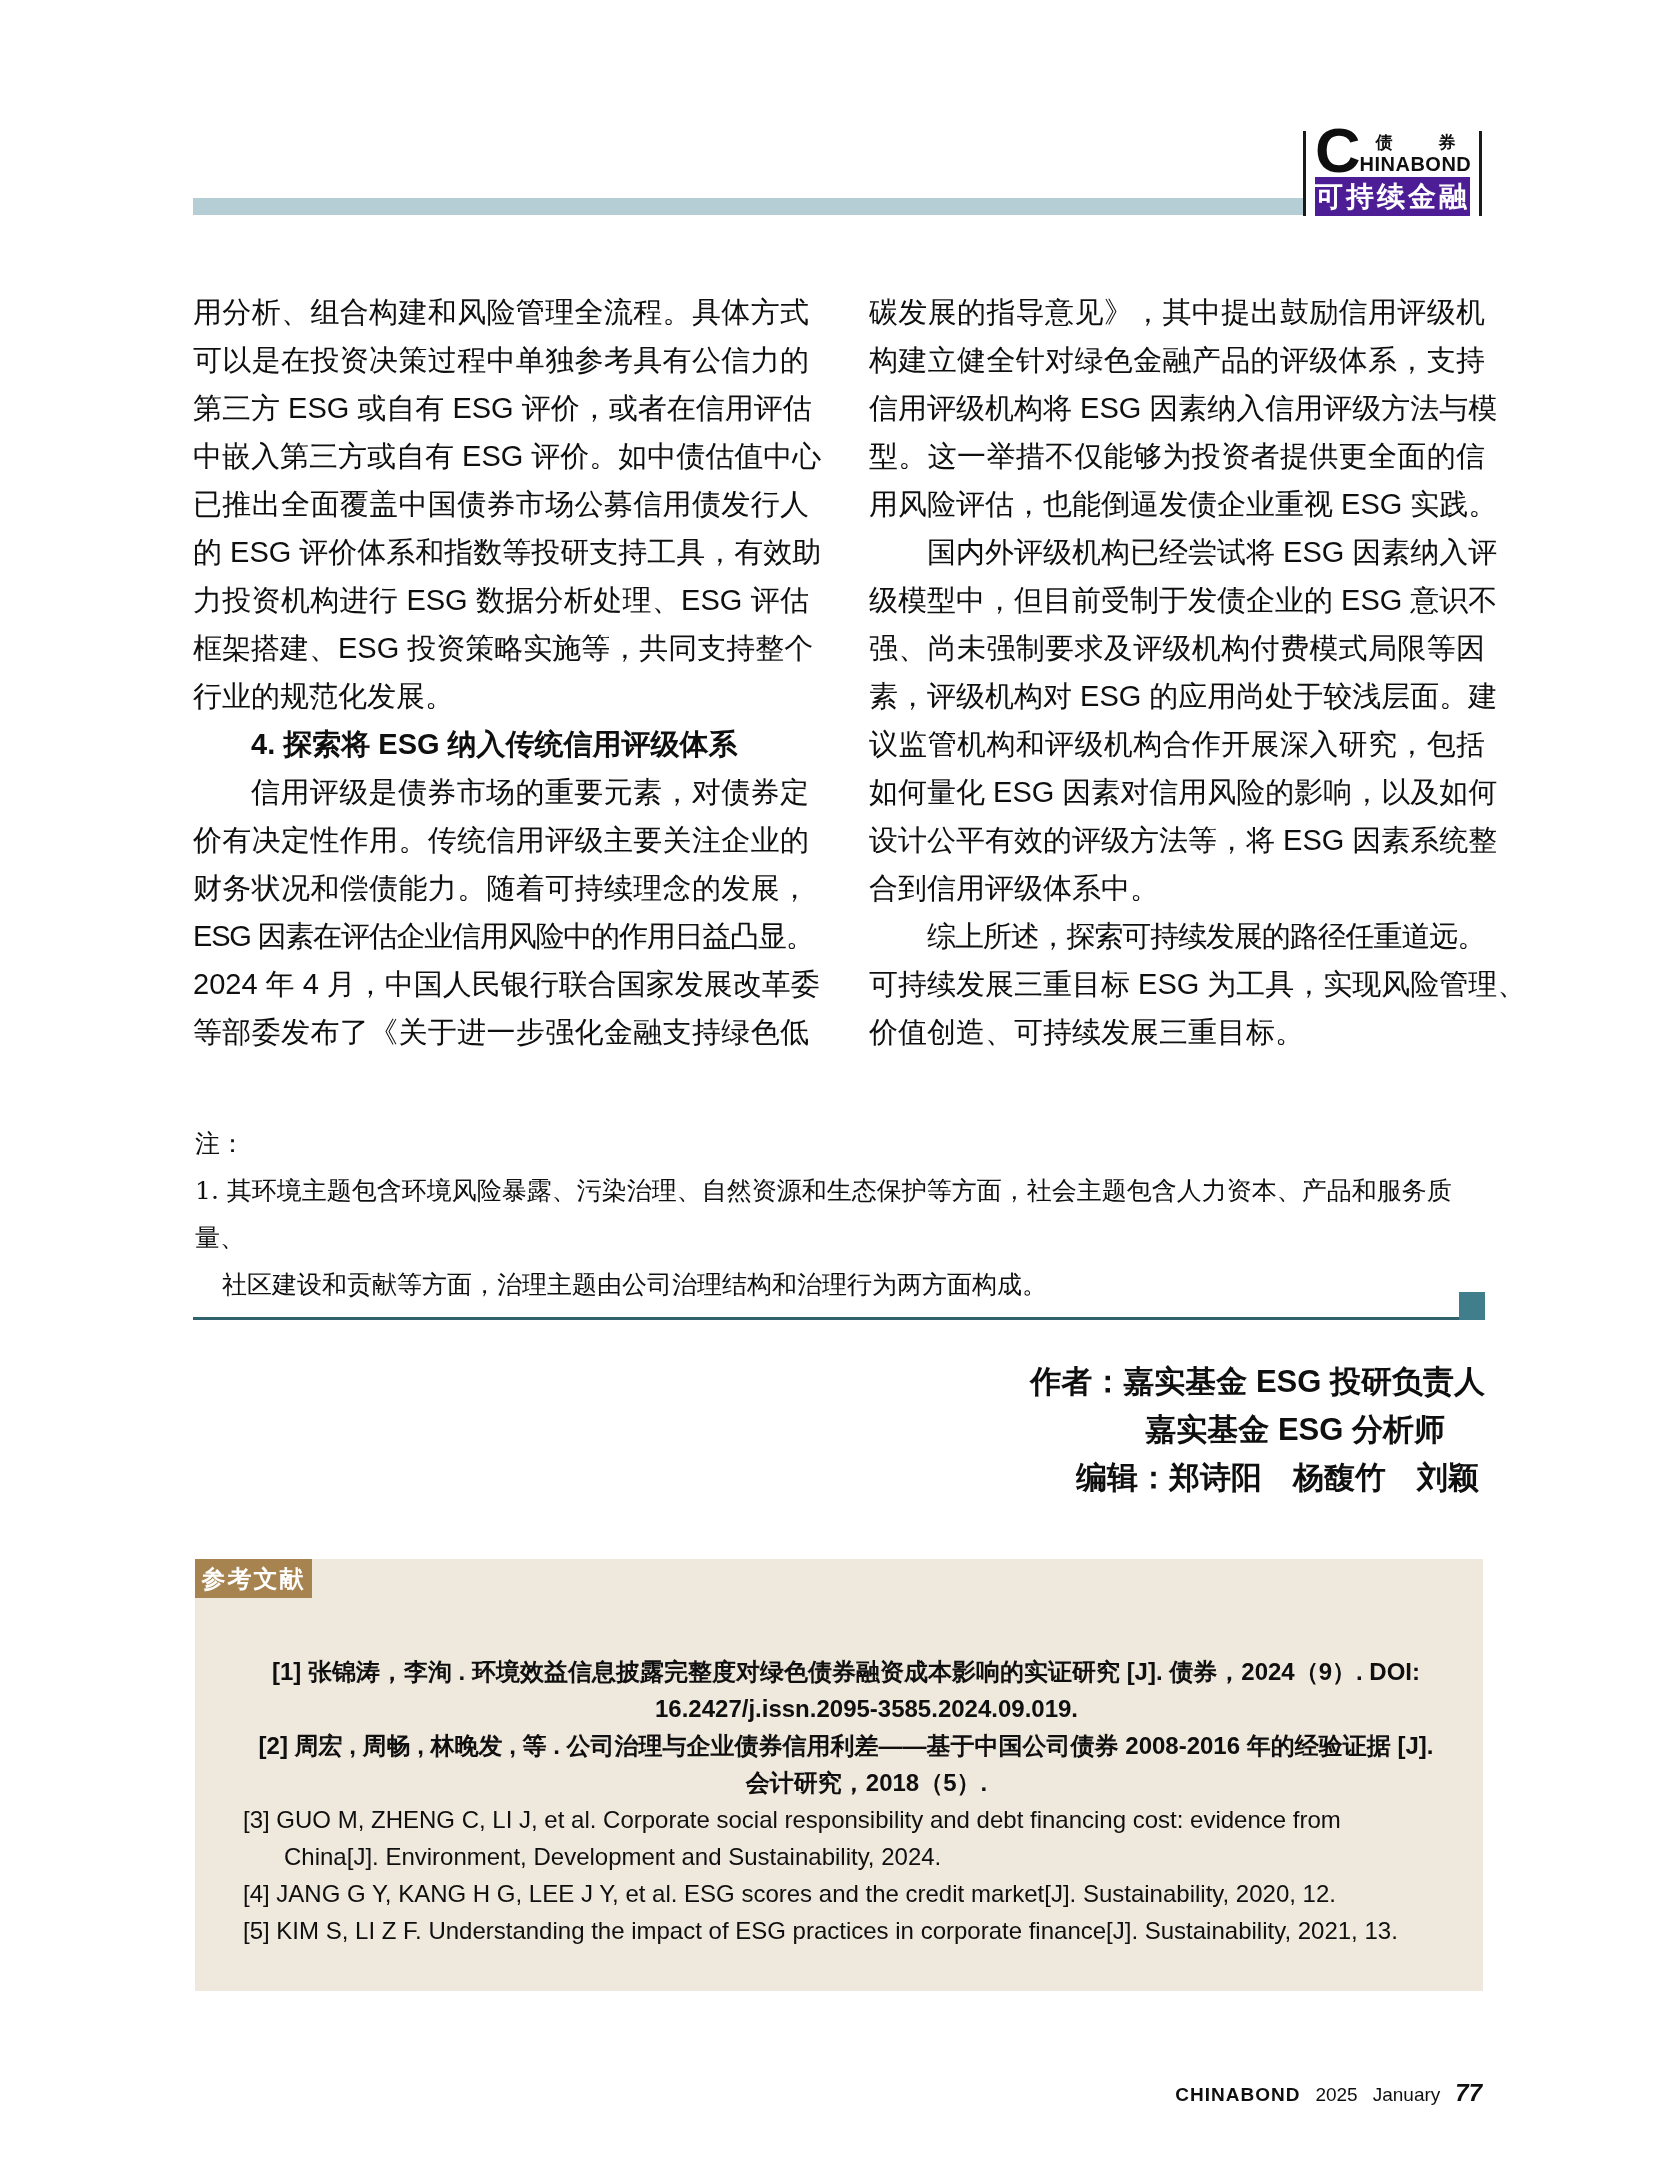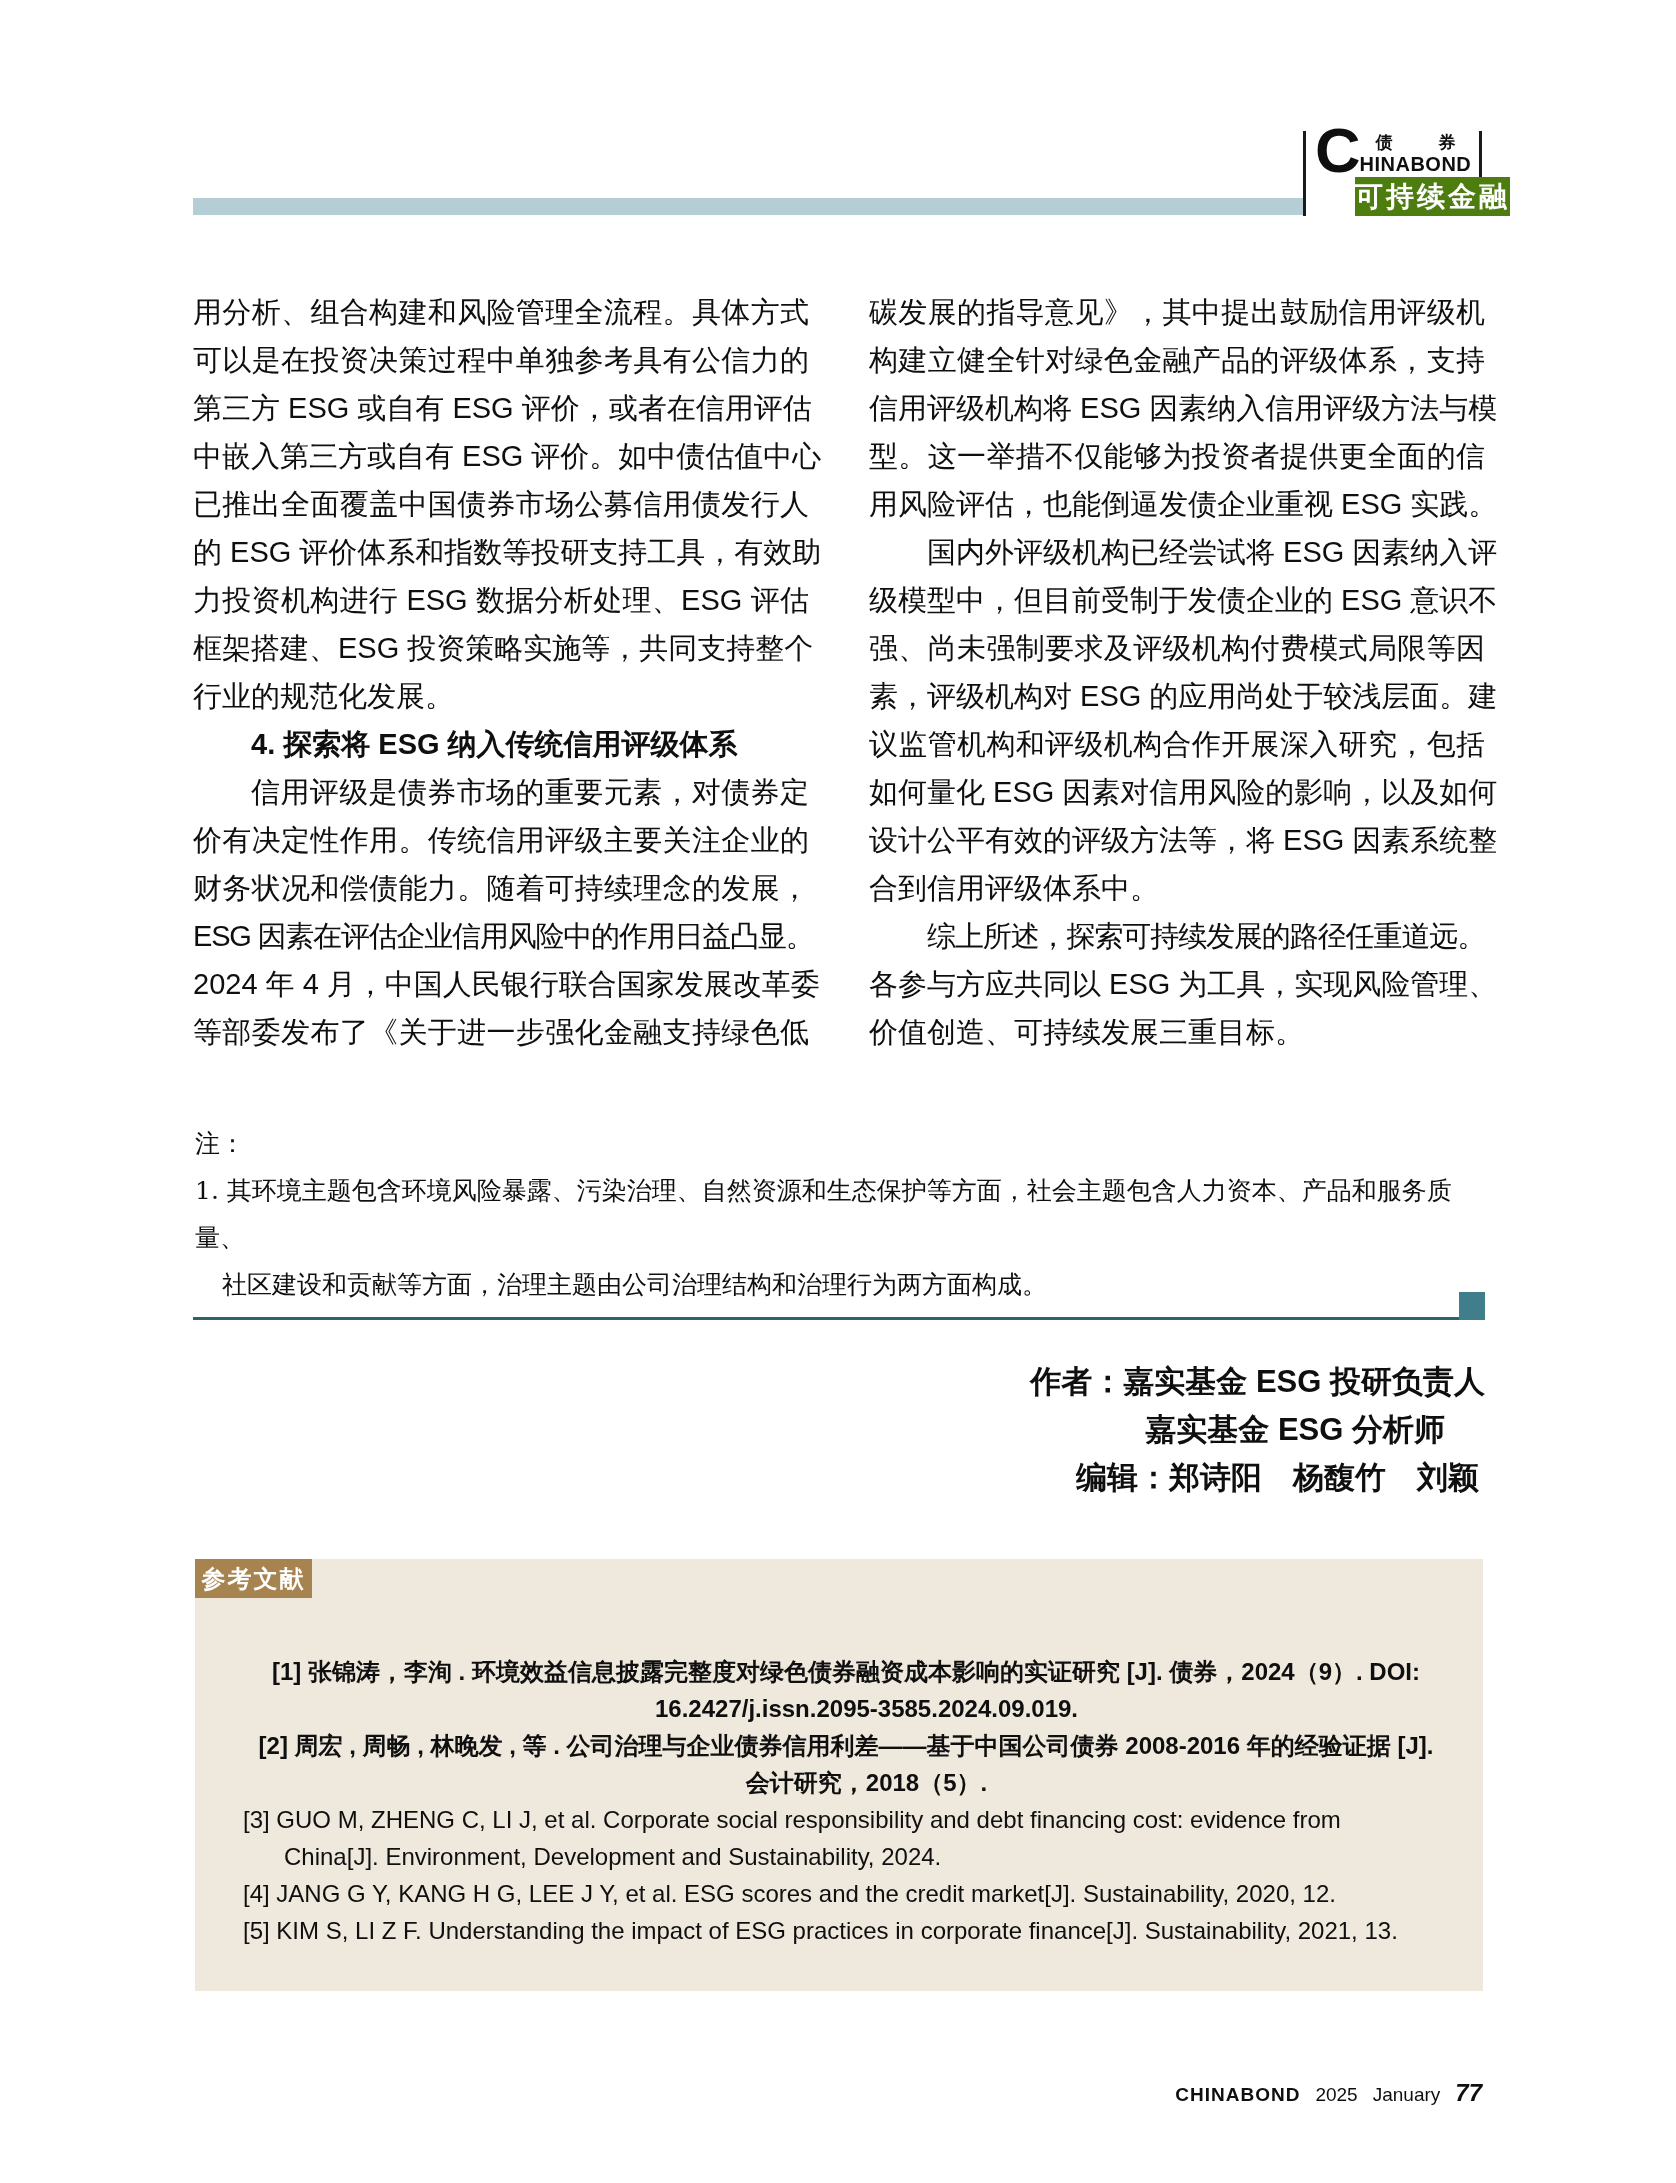--- a/index.html
+++ b/index.html
@@ -10,23 +10,23 @@
   .accent-bar{position:absolute;left:193px;top:198px;width:1111px;height:17px;background:#b5ced6;}
   .vrule{position:absolute;top:131px;width:3px;height:85px;background:#1a1a1a;}
   .vrule.l{left:1303px;} .vrule.r{left:1479px;}
   .logo{position:absolute;left:1315px;top:127px;width:158px;}
   .logo-row{display:flex;align-items:flex-end;}
   .logo-c{font-size:63px;line-height:0.75;font-weight:bold;letter-spacing:-2px;}
   .logo-right{display:flex;flex-direction:column;align-items:center;margin-left:1px;}
   .logo-cn{font-size:17px;font-weight:bold;letter-spacing:46px;margin-right:-46px;line-height:1;
            margin-bottom:3px;white-space:nowrap;}
   .logo-rest{font-size:20px;font-weight:bold;line-height:1;letter-spacing:0.5px;white-space:nowrap;}
-  .brand-tag{position:absolute;left:1315px;top:177px;width:155px;height:39px;background:#4d7c0f;
+  .brand-tag{position:absolute;left:1315px;top:177px;width:155px;height:39px;background:#4c1d95;
              display:flex;align-items:center;justify-content:center;color:#fff;font-size:28px;
-             font-weight:bold;letter-spacing:3px;white-space:nowrap;margin-left:40px;}
+             font-weight:bold;letter-spacing:3px;white-space:nowrap;}
 
   
   .col{position:absolute;top:288px;width:616px;font-size:29px;line-height:48px;}
   .col.left{left:193px;} .col.right{left:869px;}
   .col div{text-align:justify;text-align-last:justify;white-space:nowrap;}
   .col div.e{text-align-last:left;}
   .col div.ind{text-indent:2em;}
   .col div.bold{font-weight:bold;}
   .col div.sq{letter-spacing:-1.2px;}
 
@@ -106,21 +106,21 @@
       <div>用风险评估，也能倒逼发债企业重视 ESG 实践。</div>
       <div class="ind">国内外评级机构已经尝试将 ESG 因素纳入评</div>
       <div>级模型中，但目前受制于发债企业的 ESG 意识不</div>
       <div>强、尚未强制要求及评级机构付费模式局限等因</div>
       <div>素，评级机构对 ESG 的应用尚处于较浅层面。建</div>
       <div>议监管机构和评级机构合作开展深入研究，包括</div>
       <div>如何量化 ESG 因素对信用风险的影响，以及如何</div>
       <div>设计公平有效的评级方法等，将 ESG 因素系统整</div>
       <div class="e">合到信用评级体系中。</div>
       <div class="ind sq">综上所述，探索可持续发展的路径任重道远。</div>
-      <div>各参与方应共同以 ESG 为工具，实现风险管理、</div>
+      <div>可持续发展三重目标 ESG 为工具，实现风险管理、</div>
       <div class="e">价值创造、可持续发展三重目标。</div>
     </div>
 
   <div class="notes">
       <div>注：</div>
       <div>1. 其环境主题包含环境风险暴露、污染治理、自然资源和生态保护等方面，社会主题包含人力资本、产品和服务质量、</div>
       <div class="cont">社区建设和贡献等方面，治理主题由公司治理结构和治理行为两方面构成。</div>
     </div>
 
   <div class="divider"></div>

